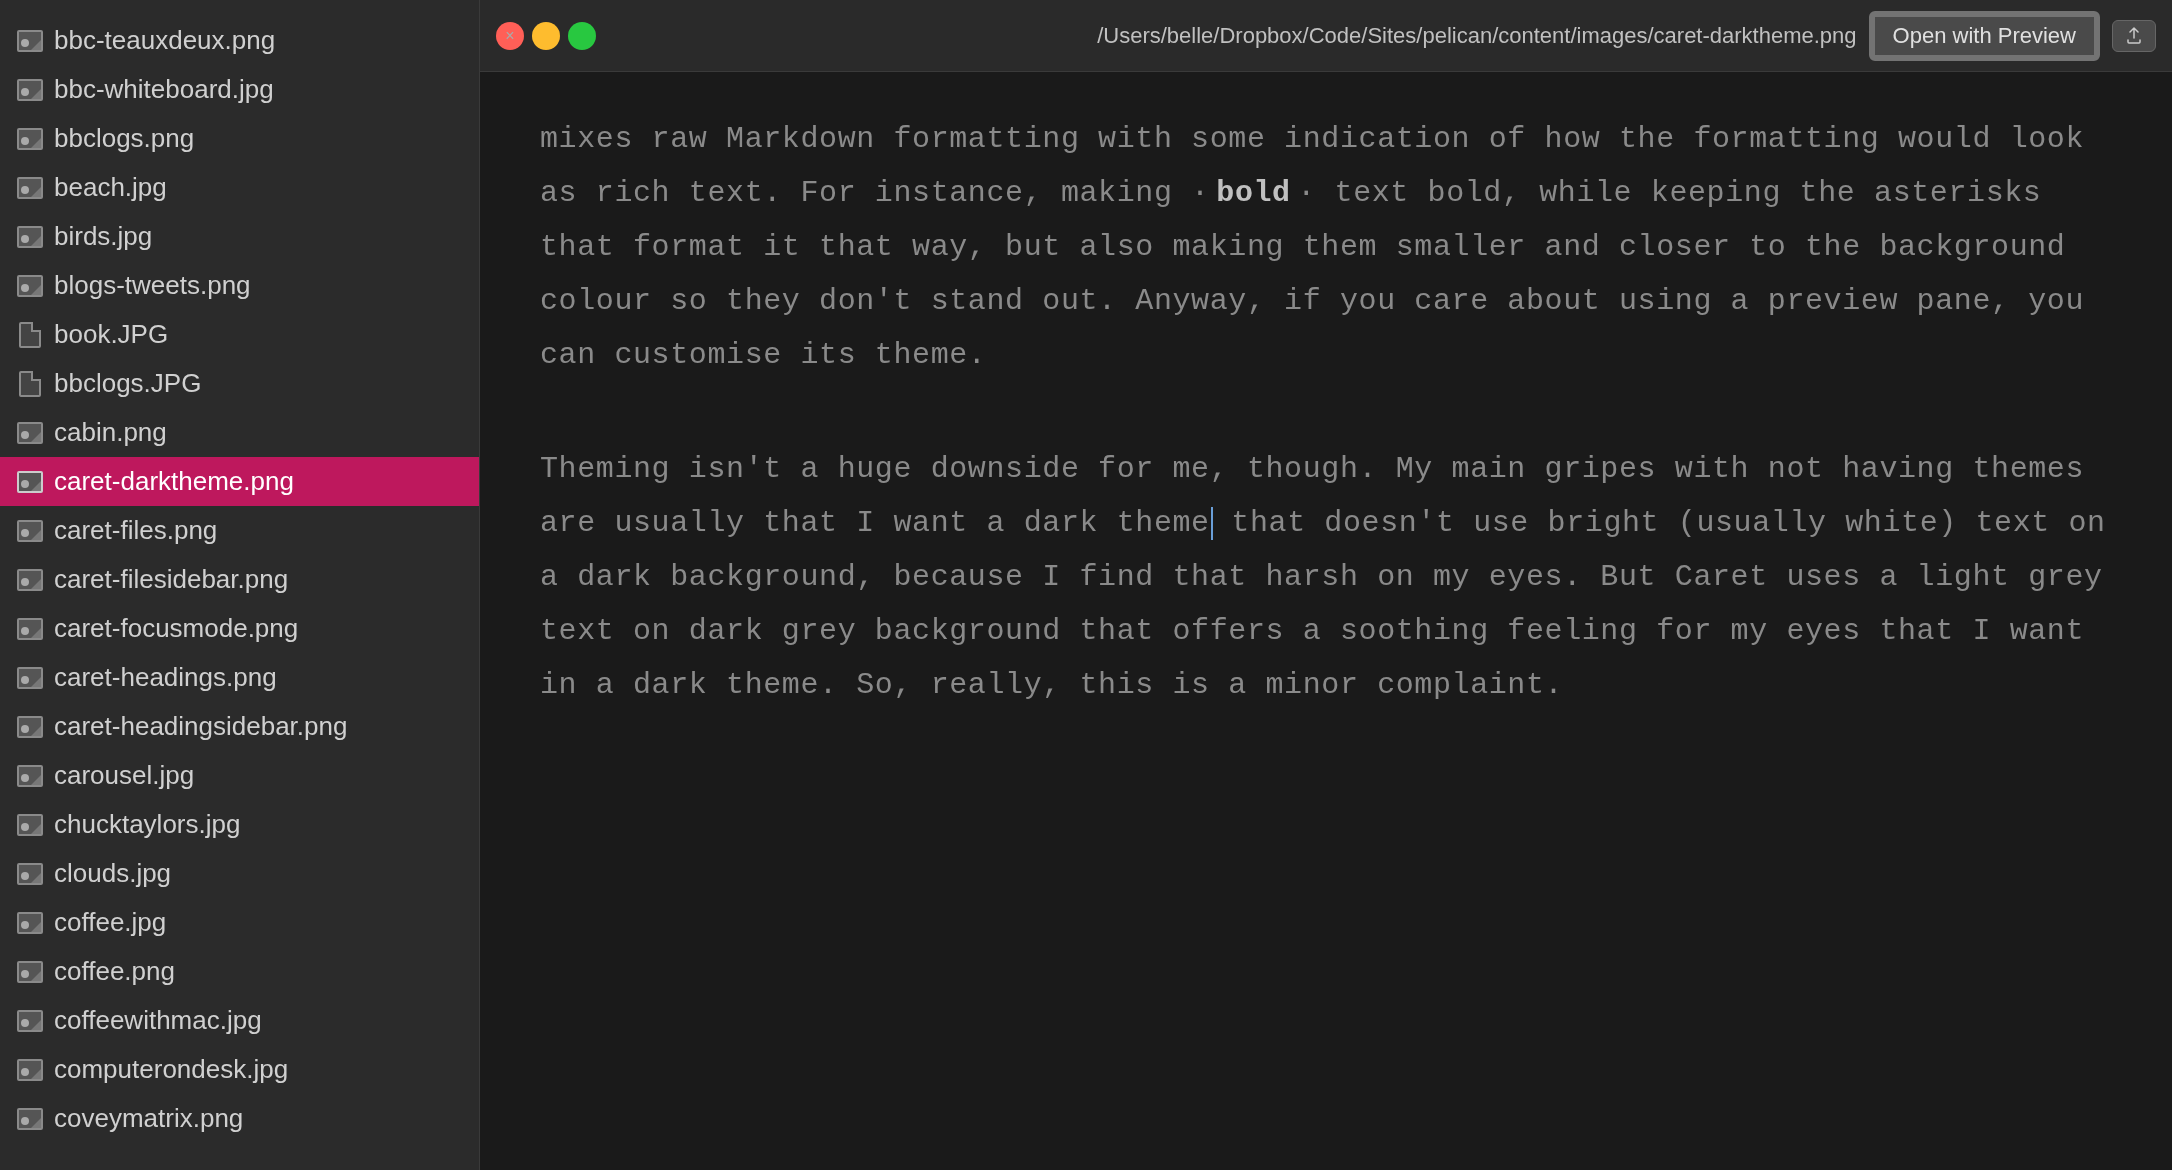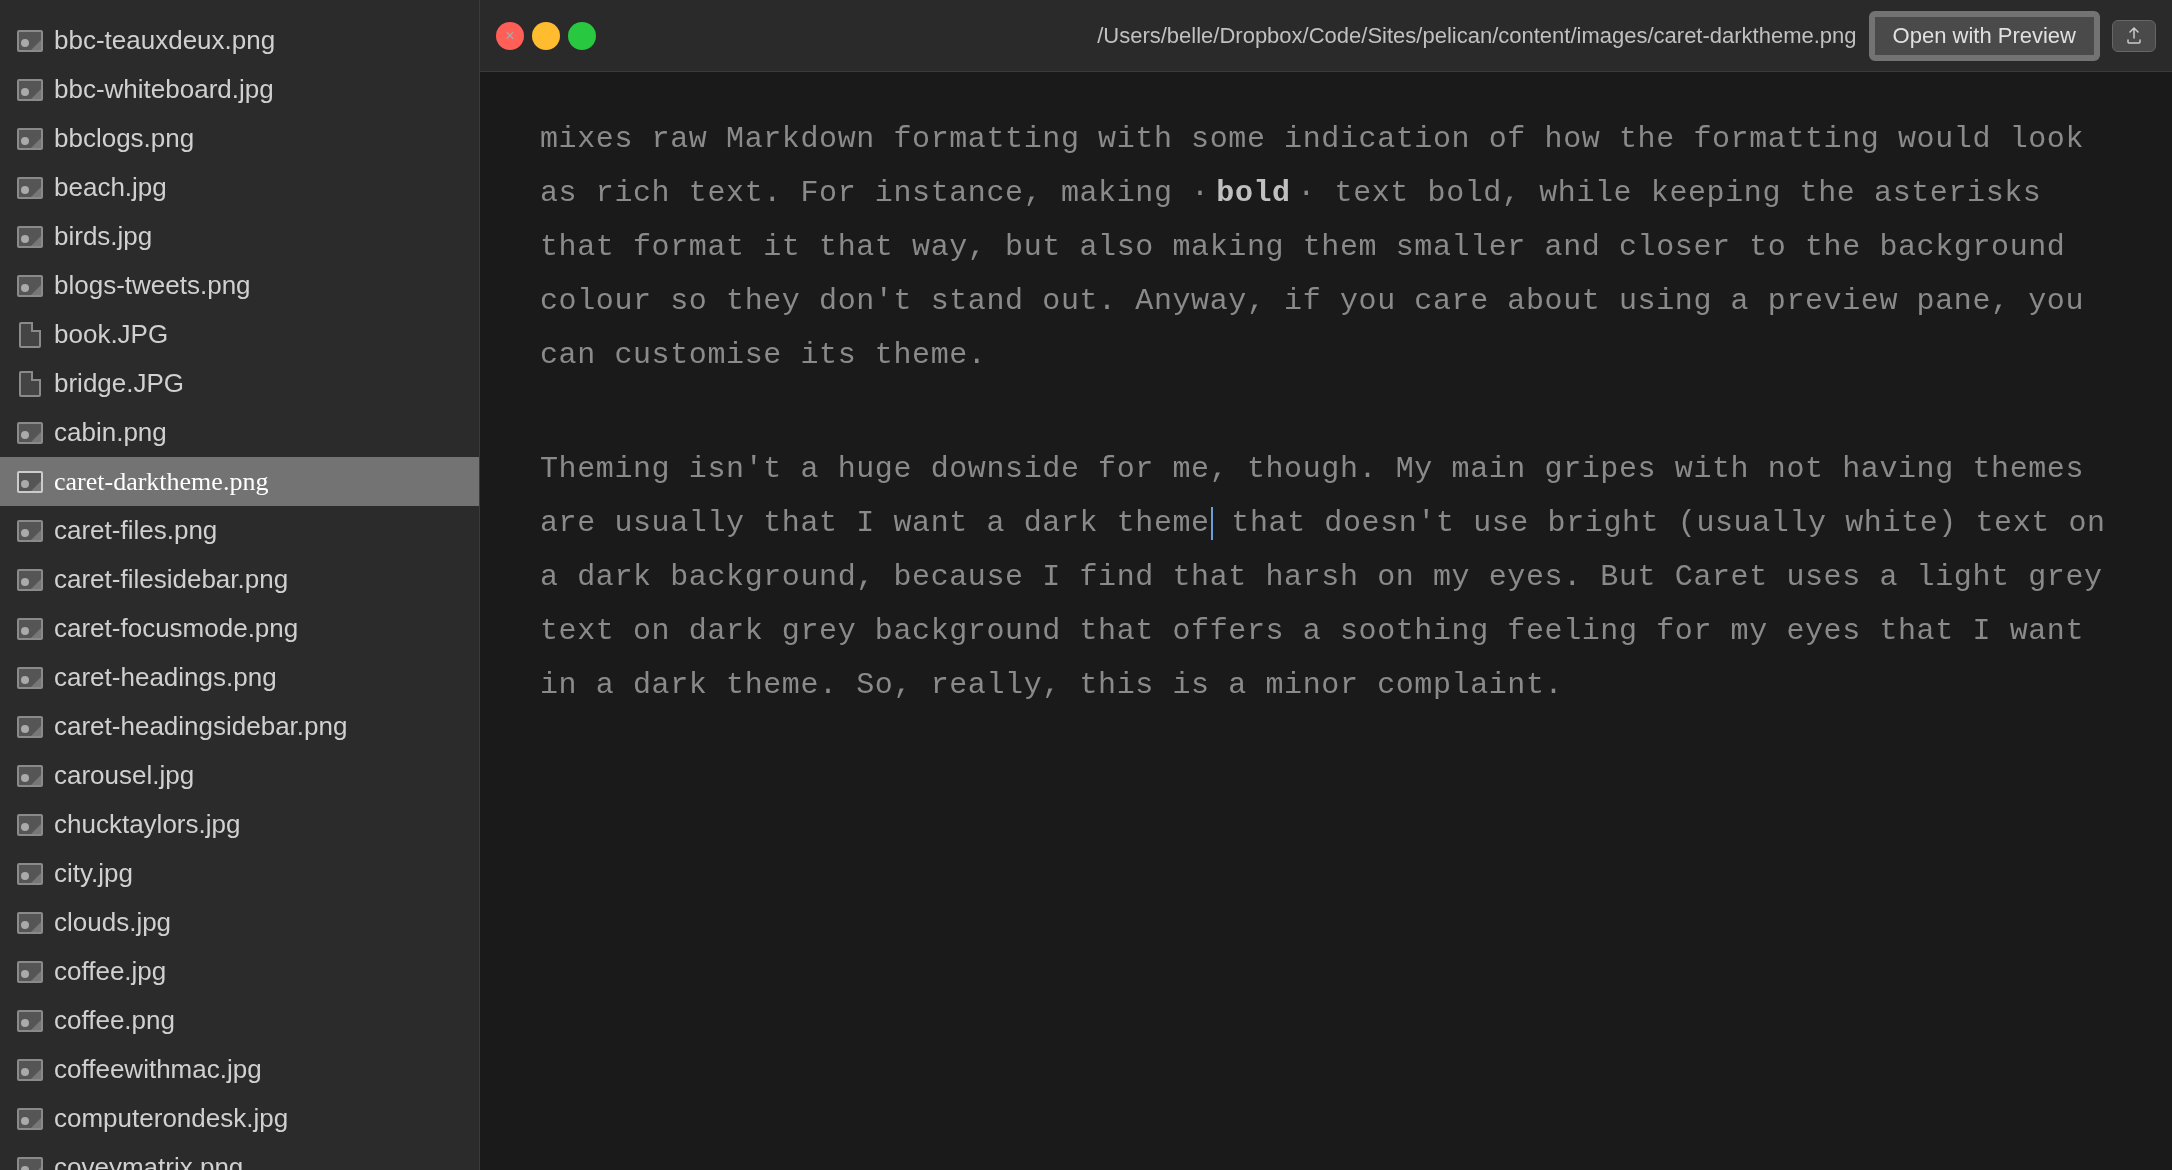--- a/index.html
+++ b/index.html
@@ -33,23 +33,22 @@
       padding: 5px 16px;
       cursor: pointer;
       color: #d0d0d0;
       font-size: 26px;
       line-height: 1.5;
       gap: 10px;
       white-space: nowrap;
     }
 
     .file-item.selected {
-      background: #737373;
+      background: #be185d;
       color: #ffffff;
-      font-family: Liberation Serif, serif;
     }
 
     .file-icon {
       width: 28px;
       height: 28px;
       flex-shrink: 0;
       display: flex;
       align-items: center;
       justify-content: center;
     }
@@ -260,21 +259,21 @@
       <div class="file-item">
         <div class="file-icon">
           <span class="icon-file"></span>
         </div>
         <span>book.JPG</span>
       </div>
       <div class="file-item">
         <div class="file-icon">
           <span class="icon-file"></span>
         </div>
-        <span>bridge.JPG</span>
+        <span>bbclogs.JPG</span>
       </div>
       <div class="file-item">
         <div class="file-icon">
           <span class="icon-image"></span>
         </div>
         <span>cabin.png</span>
       </div>
       <div class="file-item selected">
         <div class="file-icon">
           <span class="icon-image"></span>
@@ -315,26 +314,20 @@
         <div class="file-icon">
           <span class="icon-image"></span>
         </div>
         <span>carousel.jpg</span>
       </div>
       <div class="file-item">
         <div class="file-icon">
           <span class="icon-image"></span>
         </div>
         <span>chucktaylors.jpg</span>
-      </div>
-      <div class="file-item">
-        <div class="file-icon">
-          <span class="icon-image"></span>
-        </div>
-        <span>city.jpg</span>
       </div>
       <div class="file-item">
         <div class="file-icon">
           <span class="icon-image"></span>
         </div>
         <span>clouds.jpg</span>
       </div>
       <div class="file-item">
         <div class="file-icon">
           <span class="icon-image"></span>

